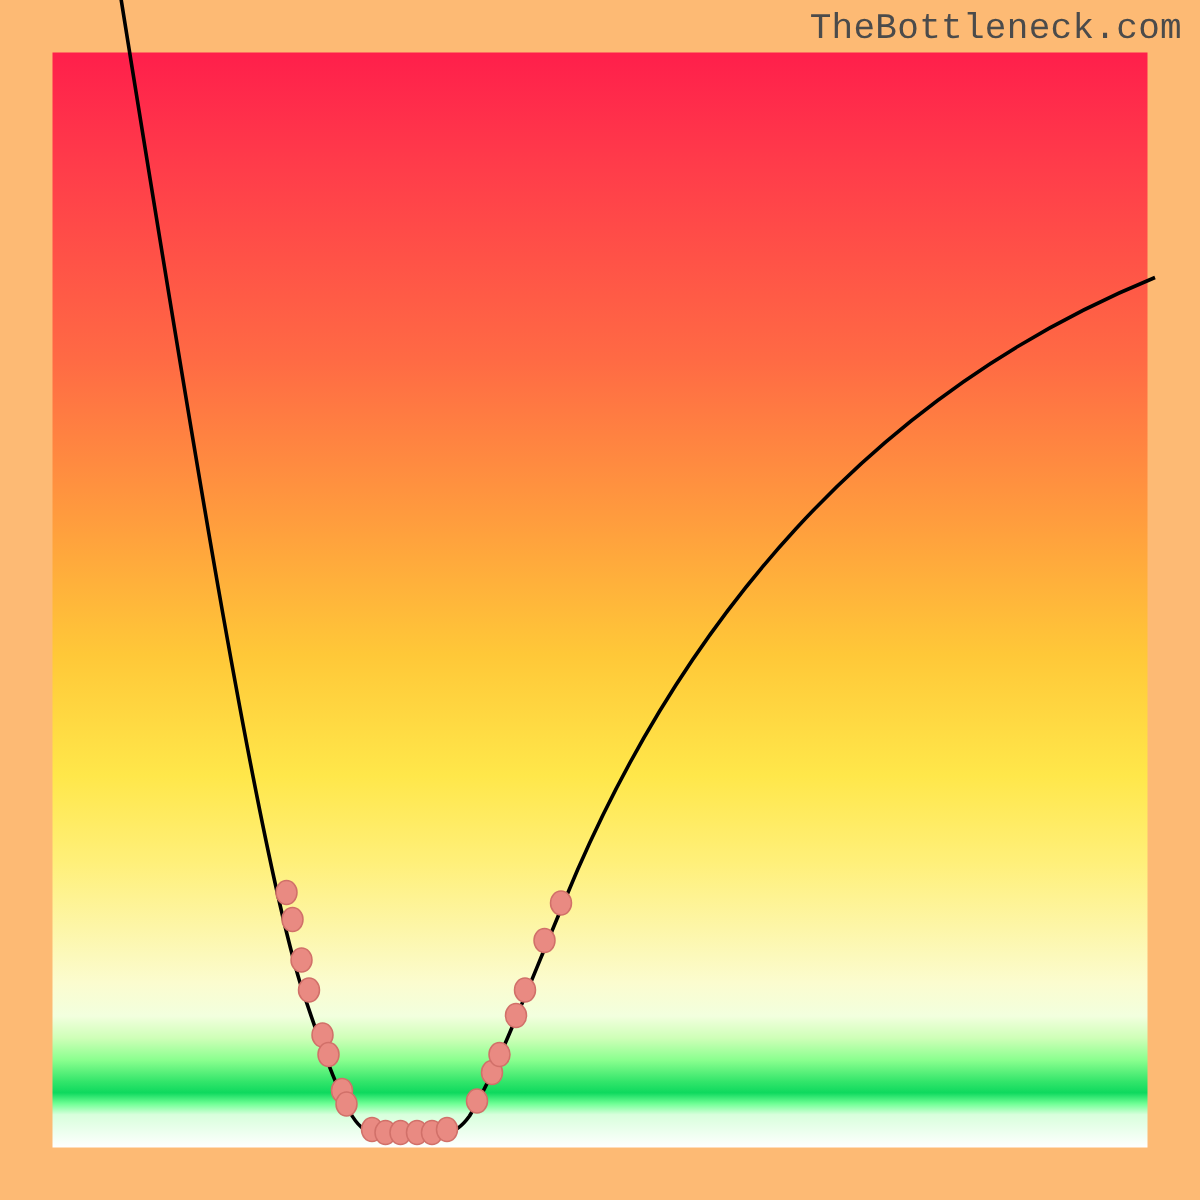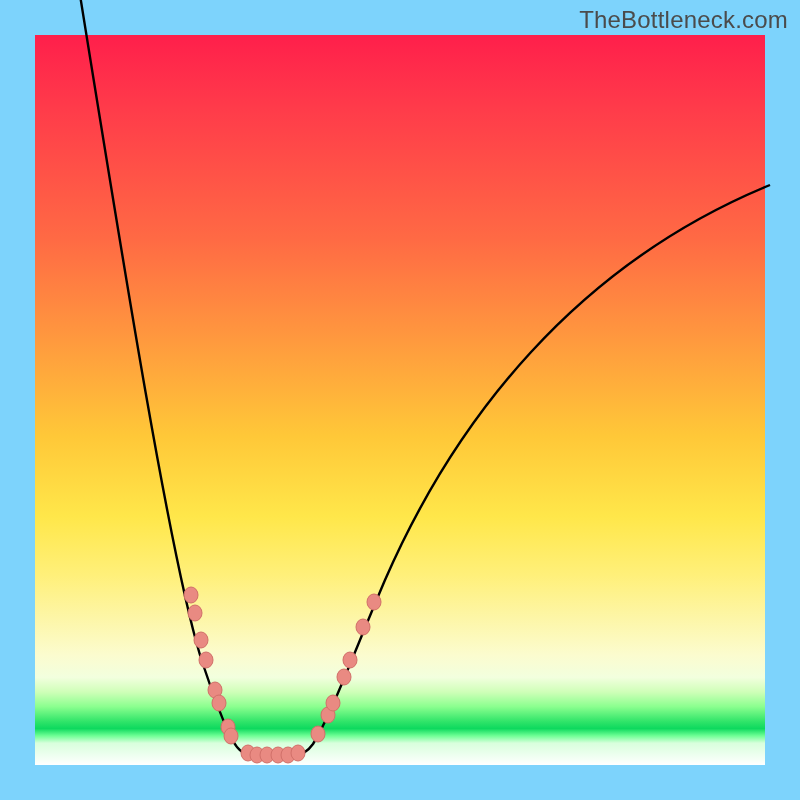--- a/index.html
+++ b/index.html
@@ -10,21 +10,22 @@
     overflow: hidden;
     background: #000;
     font-family: Arial, Helvetica, sans-serif;
   }
   .frame {
     position: absolute;
     left: 0;
     top: 0;
     width: 800px;
     height: 800px;
-    background: #7dd3fc;
+    background: #fdba74;
+    font-family: Liberation Mono, monospace;
   }
   .plot {
     position: absolute;
     left: 35px;
     top: 35px;
     width: 730px;
     height: 730px;
     
     background: linear-gradient(
       to bottom,

